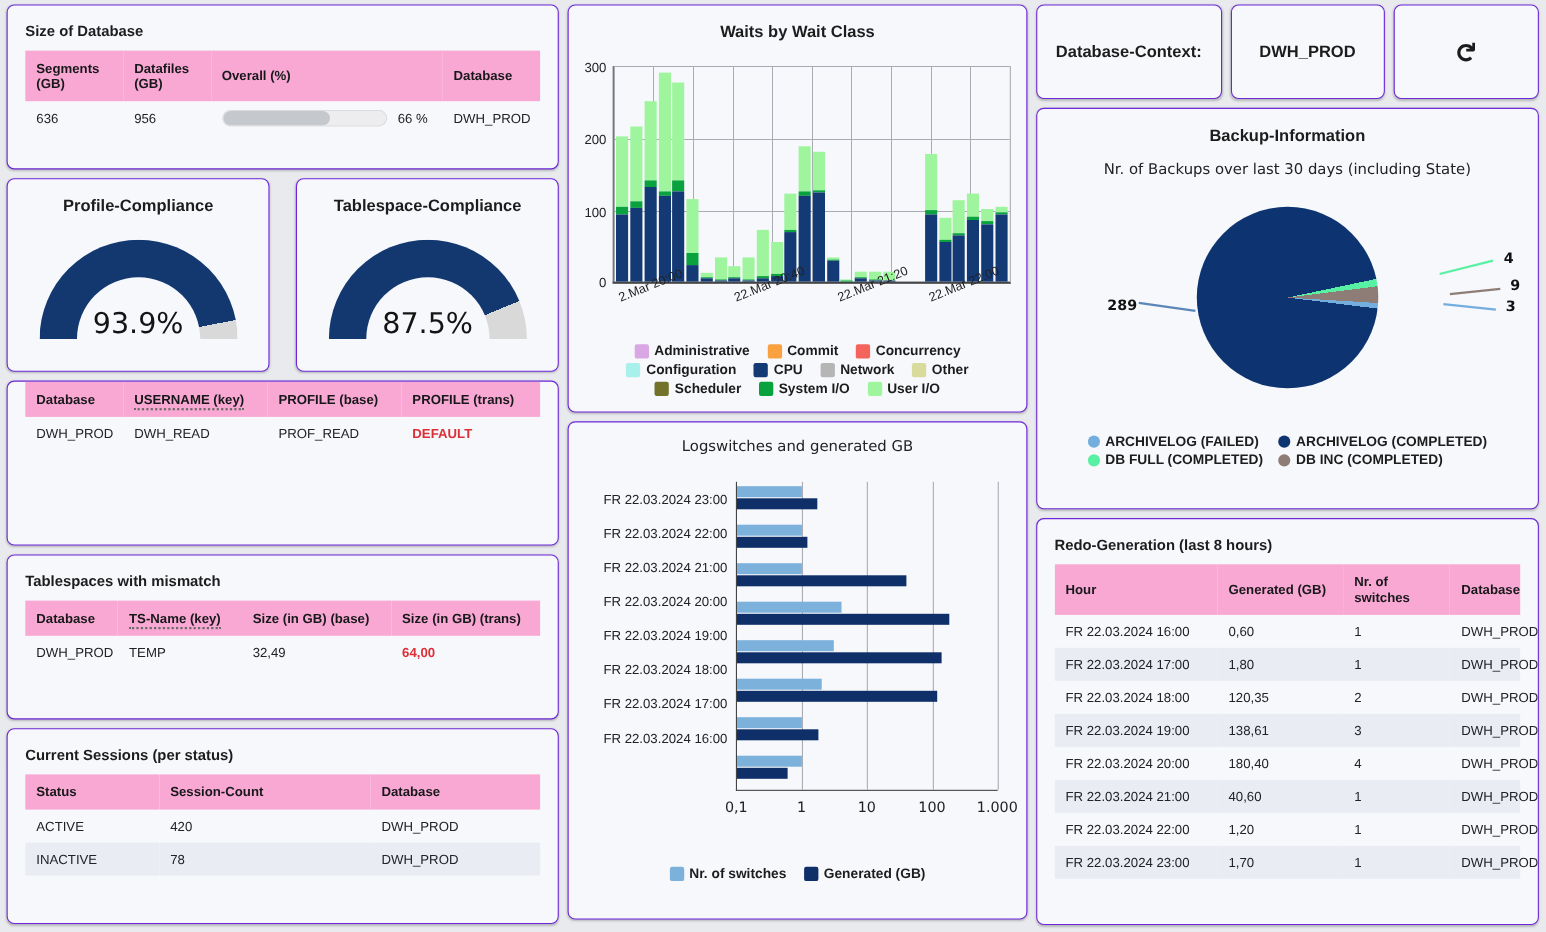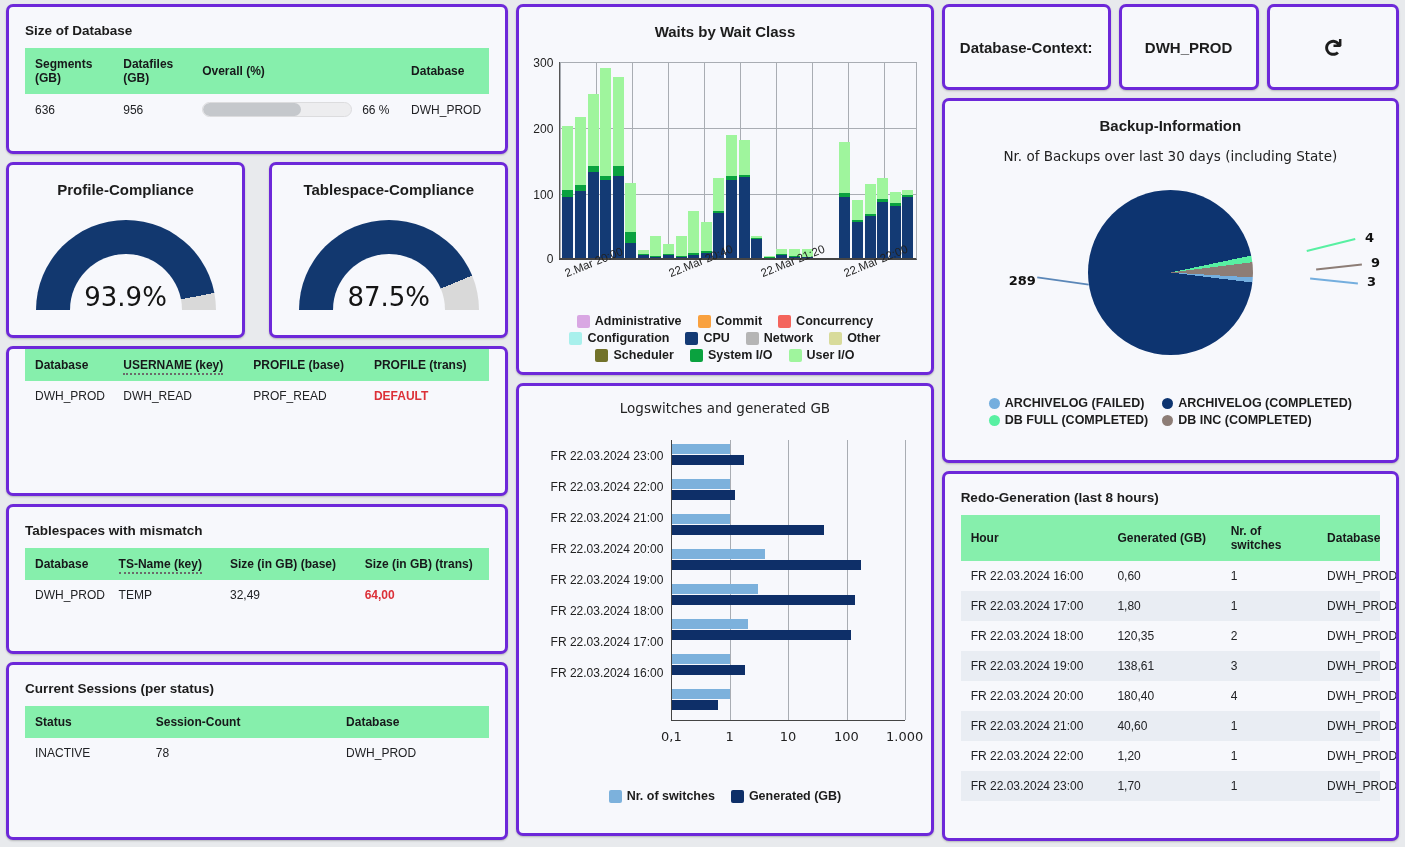--- a/index.html
+++ b/index.html
@@ -10,33 +10,33 @@
     color:#1c1c1c;
     padding:4px 6px 0 6px;
   }
   .dash { display:flex; gap:8px; }
   .col { display:flex; flex-direction:column; gap:8px; }
   .col-left { width:514px; }
   .col-mid { width:427px; }
   .col-right { width:468px; }
   .panel {
     background:#f7f8fc;
-    border:3px solid #6d28d9;
+    border:1px solid #6d28d9;
     border-radius:7px;
     box-shadow:0 1px 2px rgba(0,0,0,.22);
     position:relative;
     overflow:hidden;
   }
   .panel-title { font-size:13.5px; font-weight:bold; padding:16px 16px 10px 16px; }
   .chart-title { font-size:15px; font-weight:bold; text-align:center; padding-top:16px; }
   .chart-sub { font-family:"DejaVu Sans", sans-serif; font-size:13.5px; text-align:center; color:#222; margin-top:14px; }
 
   
   table { border-collapse:collapse; width:calc(100% - 32px); margin:0 16px; font-size:12px; table-layout:fixed; }
-  th { background:#86efac; text-align:left; font-weight:bold; padding:9px 10px; color:#17181a; }
+  th { background:#f9a8d4; text-align:left; font-weight:bold; padding:9px 10px; color:#17181a; }
   td { padding:8px 10px; color:#212225; }
   tbody tr:nth-child(even) td { background:#e9edf3; }
   .key-underline { border-bottom:2px dotted #6a6a6a; padding-bottom:1px; }
   .cell-red { color:#dc3038; font-weight:bold; }
 
   
   .overall-cell { display:flex; align-items:center; gap:10px; }
   .pbar { width:150px; height:15px; background:#ededef; border:1px solid #dcdcde; border-radius:8px; overflow:hidden; }
   .pbar-fill { height:100%; background:#c5c8cc; border-radius:8px; }
 
@@ -234,20 +234,25 @@
             <col style="width:33%">
           </colgroup>
         <thead>
             <tr id="head-sess">
               <th>Status</th>
               <th>Session-Count</th>
               <th>Database</th>
             </tr>
           </thead>
         <tbody id="body-sess">
+            <tr>
+              <td>ACTIVE</td>
+              <td>420</td>
+              <td>DWH_PROD</td>
+            </tr>
             <tr>
               <td>INACTIVE</td>
               <td>78</td>
               <td>DWH_PROD</td>
             </tr>
           </tbody>
       </table>
     </section>
 
   </div>

